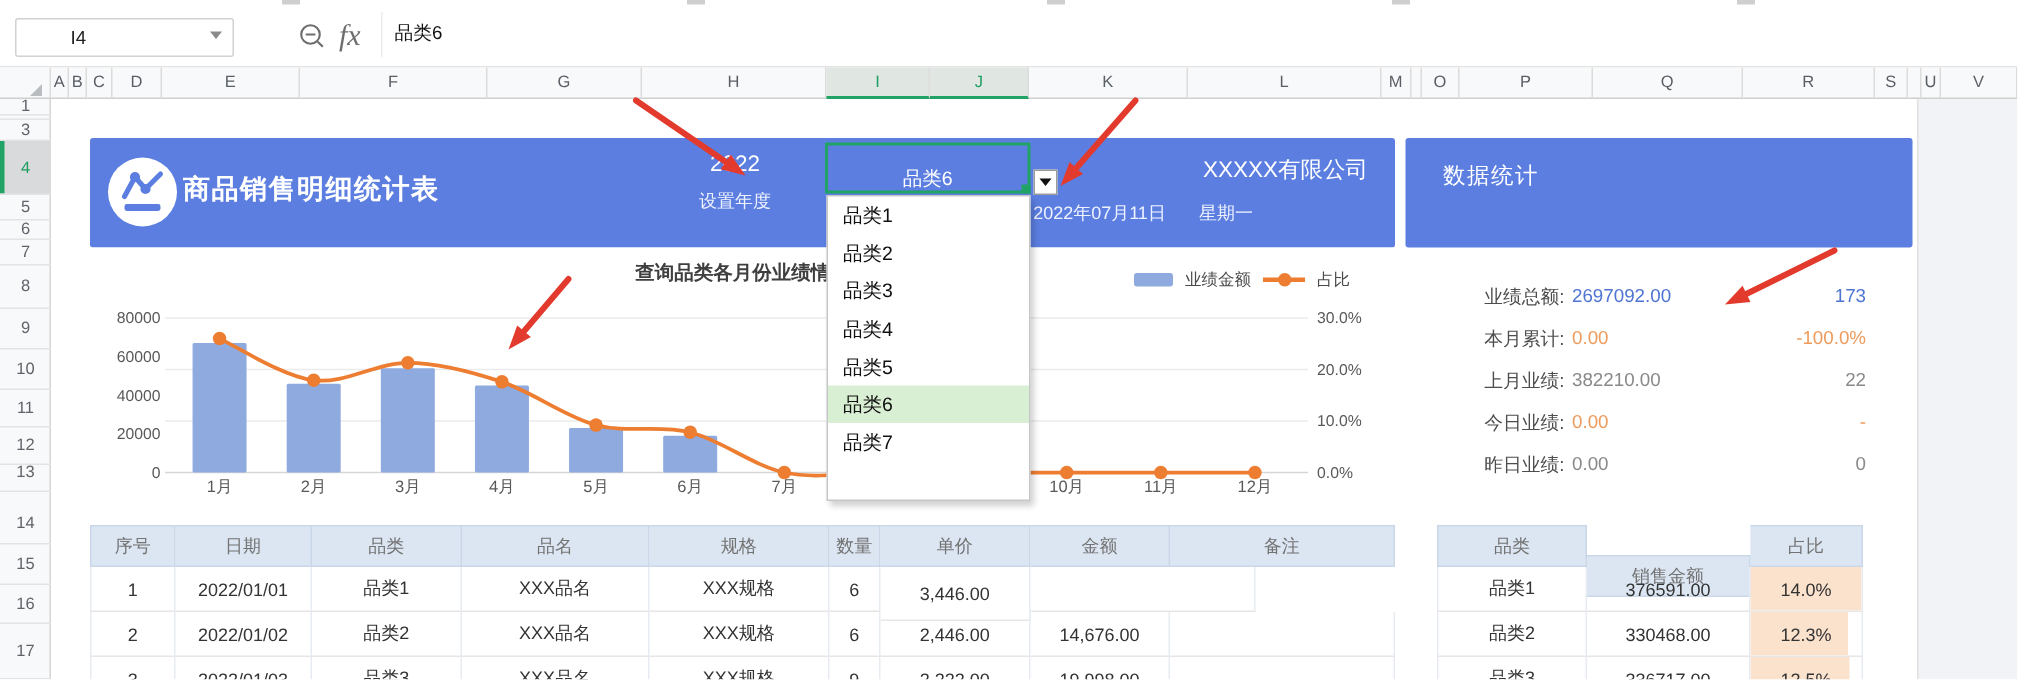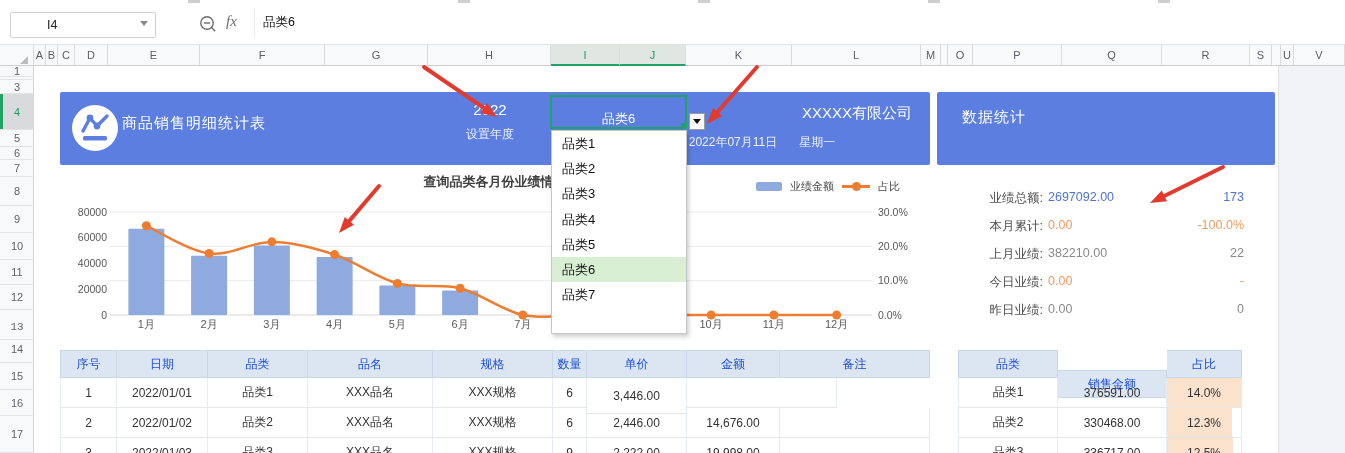--- a/index.html
+++ b/index.html
@@ -6,41 +6,41 @@
   html,body { background:#fff; }
   body { font-family:"Liberation Sans", sans-serif; }
   #app { position:relative; width:1345px; height:453px; background:#fff; overflow:hidden; }
   .abs { position:absolute; }
 
   
   #top-bar { left:0; top:0; width:1345px; height:45px; background:#fff; border-bottom:1px solid #e2e2e2; }
   #name-box { left:10px; top:12px; width:146px; height:26px; background:#fff; border:1px solid #d2d2d2; border-radius:2px; font-size:12.5px; color:#222; line-height:24px; padding-left:36px; }
   #name-box-caret { left:140px; top:21px; width:0; height:0; border-left:4px solid transparent; border-right:4px solid transparent; border-top:5px solid #8a8a8a; }
   #zoom-icon { left:199px; top:15px; width:18px; height:18px; }
-  #fx-icon { left:226px; top:13px; font-family:"Liberation Serif", serif; font-style:italic; font-size:15px; color:#6d6d6d; }
+  #fx-icon { left:226px; top:13px; font-family:"Liberation Serif", serif; font-style:italic; font-size:20px; color:#6d6d6d; }
   #fbar-sep { left:254px; top:8px; width:1px; height:30px; background:#ececec; }
   #formula-text { left:263px; top:14px; font-size:12.5px; color:#111; }
   .top-mark { top:0; width:12px; height:3px; background:#cfcfcf; }
 
   
   #col-header { left:0; top:45px; width:1345px; height:21px; background:#f8f9fa; border-bottom:1px solid #cfcfcf; }
   .col-cell { position:absolute; top:0; height:20px; font-size:11px; color:#5a5e66; text-align:center; line-height:20px; border-right:1px solid #dcdcdc; overflow:hidden; }
   .col-cell.sel { background:#e0e6e2; color:#1f9e62; border-bottom:2px solid #21a366; height:21px; }
   #corner-box { left:0; top:45px; width:34px; height:21px; background:#f8f9fa; border-right:1px solid #dcdcdc; border-bottom:1px solid #cfcfcf; }
   #corner-tri { left:20px; top:57px; width:0; height:0; border-left:8px solid transparent; border-bottom:8px solid #b9bcc0; }
   #row-gutter { left:0; top:66px; width:34px; height:387px; background:#f8f9fa; border-right:1px solid #d5d5d5; }
   .row-cell { position:absolute; left:0; width:34px; font-size:11px; color:#60646a; text-align:center; border-bottom:1px solid #e3e3e3; overflow:hidden; }
   .row-cell.sel { background:#d8dadc; color:#1f9e62; }
   .row-cell.sel::before { content:""; position:absolute; left:0; top:0; bottom:0; width:3px; background:#21a366; }
   #gray-right { left:1278px; top:66px; width:67px; height:387px; background:#f2f3f6; border-left:1px solid #e1e1e1; }
 
   
   #banner { left:60px; top:92px; width:870px; height:73px; background:#5b7ee0; border-radius:2px; color:#fff; }
   #banner-icon-circle { left:12px; top:13px; width:46px; height:46px; border-radius:50%; background:#fff; }
-  #banner-title { left:62px; top:22px; font-size:15px; letter-spacing:1px; color:#fff; }
+  #banner-title { left:62px; top:22px; font-size:18px; letter-spacing:1px; color:#fff;font-weight:bold; }
   #year-value { left:370px; top:9px; width:120px; text-align:center; font-size:15px; color:#fff; }
   #year-caption { left:370px; top:34px; width:120px; text-align:center; font-size:12px; color:#eef2ff; }
   #company-name { right:18px; top:12px; font-size:15px; color:#fff; text-align:right; width:300px; }
   #date-line { right:18px; top:42px; font-size:12px; color:#eef2ff; text-align:center; width:300px; }
   #date-line span { margin-left:22px; }
   #stats-banner { left:937px; top:92px; width:338px; height:73px; background:#5b7ee0; border-radius:2px; }
   #stats-banner-title { left:25px; top:16px; font-size:15px; color:#fff; letter-spacing:1px; }
 
   
   .stat-row { position:absolute; height:18px; font-size:12.5px; }
@@ -62,21 +62,21 @@
   #dd-button { left:689px; top:113px; width:16px; height:17px; background:#fff; border:1px solid #9c9c9c; z-index:41; display:flex; align-items:center; justify-content:center; }
   #dd-button i { width:0; height:0; border-left:4px solid transparent; border-right:4px solid transparent; border-top:5px solid #111; }
   #dd-list { left:551px; top:130px; width:136px; height:204px; background:#fff; border:1px solid #c6c6c6; box-shadow:2px 3px 4px rgba(0,0,0,.18); z-index:40; }
   .dd-item { height:25.2px; line-height:25.2px; padding-left:10px; font-size:13px; color:#111; }
   .dd-item.sel { background:#d9efd3; }
 
   
   .tbl { position:absolute; background:#fff; }
   .tbl-row { position:absolute; left:0; width:100%; display:flex; }
   .tbl-cell { flex:0 0 auto; text-align:center; font-size:12px; color:#333; border-right:1px solid #e7ecf3; border-bottom:1px solid #e6e6e6; display:flex; align-items:center; justify-content:center; position:relative; overflow:hidden; }
-  .tbl-head .tbl-cell { background:#dce6f2; color:#1d4ed8; border-right:1px solid #c9d7e8; border-bottom:1px solid #c9d7e8; border-top:1px solid #c9d7e8; }
+  .tbl-head .tbl-cell { background:#dce6f2; color:#737373; border-right:1px solid #c9d7e8; border-bottom:1px solid #c9d7e8; border-top:1px solid #c9d7e8; }
   .tbl-cell:first-child { border-left:1px solid #e7ecf3; }
   .tbl-head .tbl-cell:first-child { border-left:1px solid #c9d7e8; }
   .pct-fill { position:absolute; left:0; top:0; bottom:0; }
   .pct-text { position:relative; z-index:1; }
 
   
   #arrows { left:0; top:0; width:1345px; height:453px; z-index:60; pointer-events:none; }
 </style>
 </head>
 <body>
@@ -134,21 +134,21 @@
       <div class="row-cell" style="top: 14px; height: 14px; line-height: 14px;">3</div>
       <div class="row-cell sel" style="top: 28px; height: 36px; line-height: 36px;">4</div>
       <div class="row-cell" style="top: 64px; height: 17px; line-height: 17px;">5</div>
       <div class="row-cell" style="top: 81px; height: 13px; line-height: 13px;">6</div>
       <div class="row-cell" style="top: 94px; height: 17px; line-height: 17px;">7</div>
       <div class="row-cell" style="top: 111px; height: 29px; line-height: 29px;">8</div>
       <div class="row-cell" style="top: 140px; height: 27px; line-height: 27px;">9</div>
       <div class="row-cell" style="top: 167px; height: 27px; line-height: 27px;">10</div>
       <div class="row-cell" style="top: 194px; height: 25px; line-height: 25px;">11</div>
       <div class="row-cell" style="top: 219px; height: 25px; line-height: 25px;">12</div>
-      <div class="row-cell" style="top: 248px; height: 26px; line-height: 26px; font-family: Liberation Mono, monospace;">13</div>
+      <div class="row-cell" style="top: 236px; height: 26px; line-height: 26px;">13</div>
       <div class="row-cell" style="top: 270px; height: 27px; line-height: 27px;">14</div>
       <div class="row-cell" style="top: 297px; height: 27px; line-height: 27px;">15</div>
       <div class="row-cell" style="top: 324px; height: 26px; line-height: 26px;">16</div>
       <div class="row-cell" style="top: 350px; height: 37px; line-height: 37px;">17</div>
     </div>
   <div class="abs" id="gray-right"></div>
 
   <div class="abs" id="banner">
     <div class="abs" id="banner-icon-circle">
       <svg width="46" height="46" viewBox="0 0 46 46">

